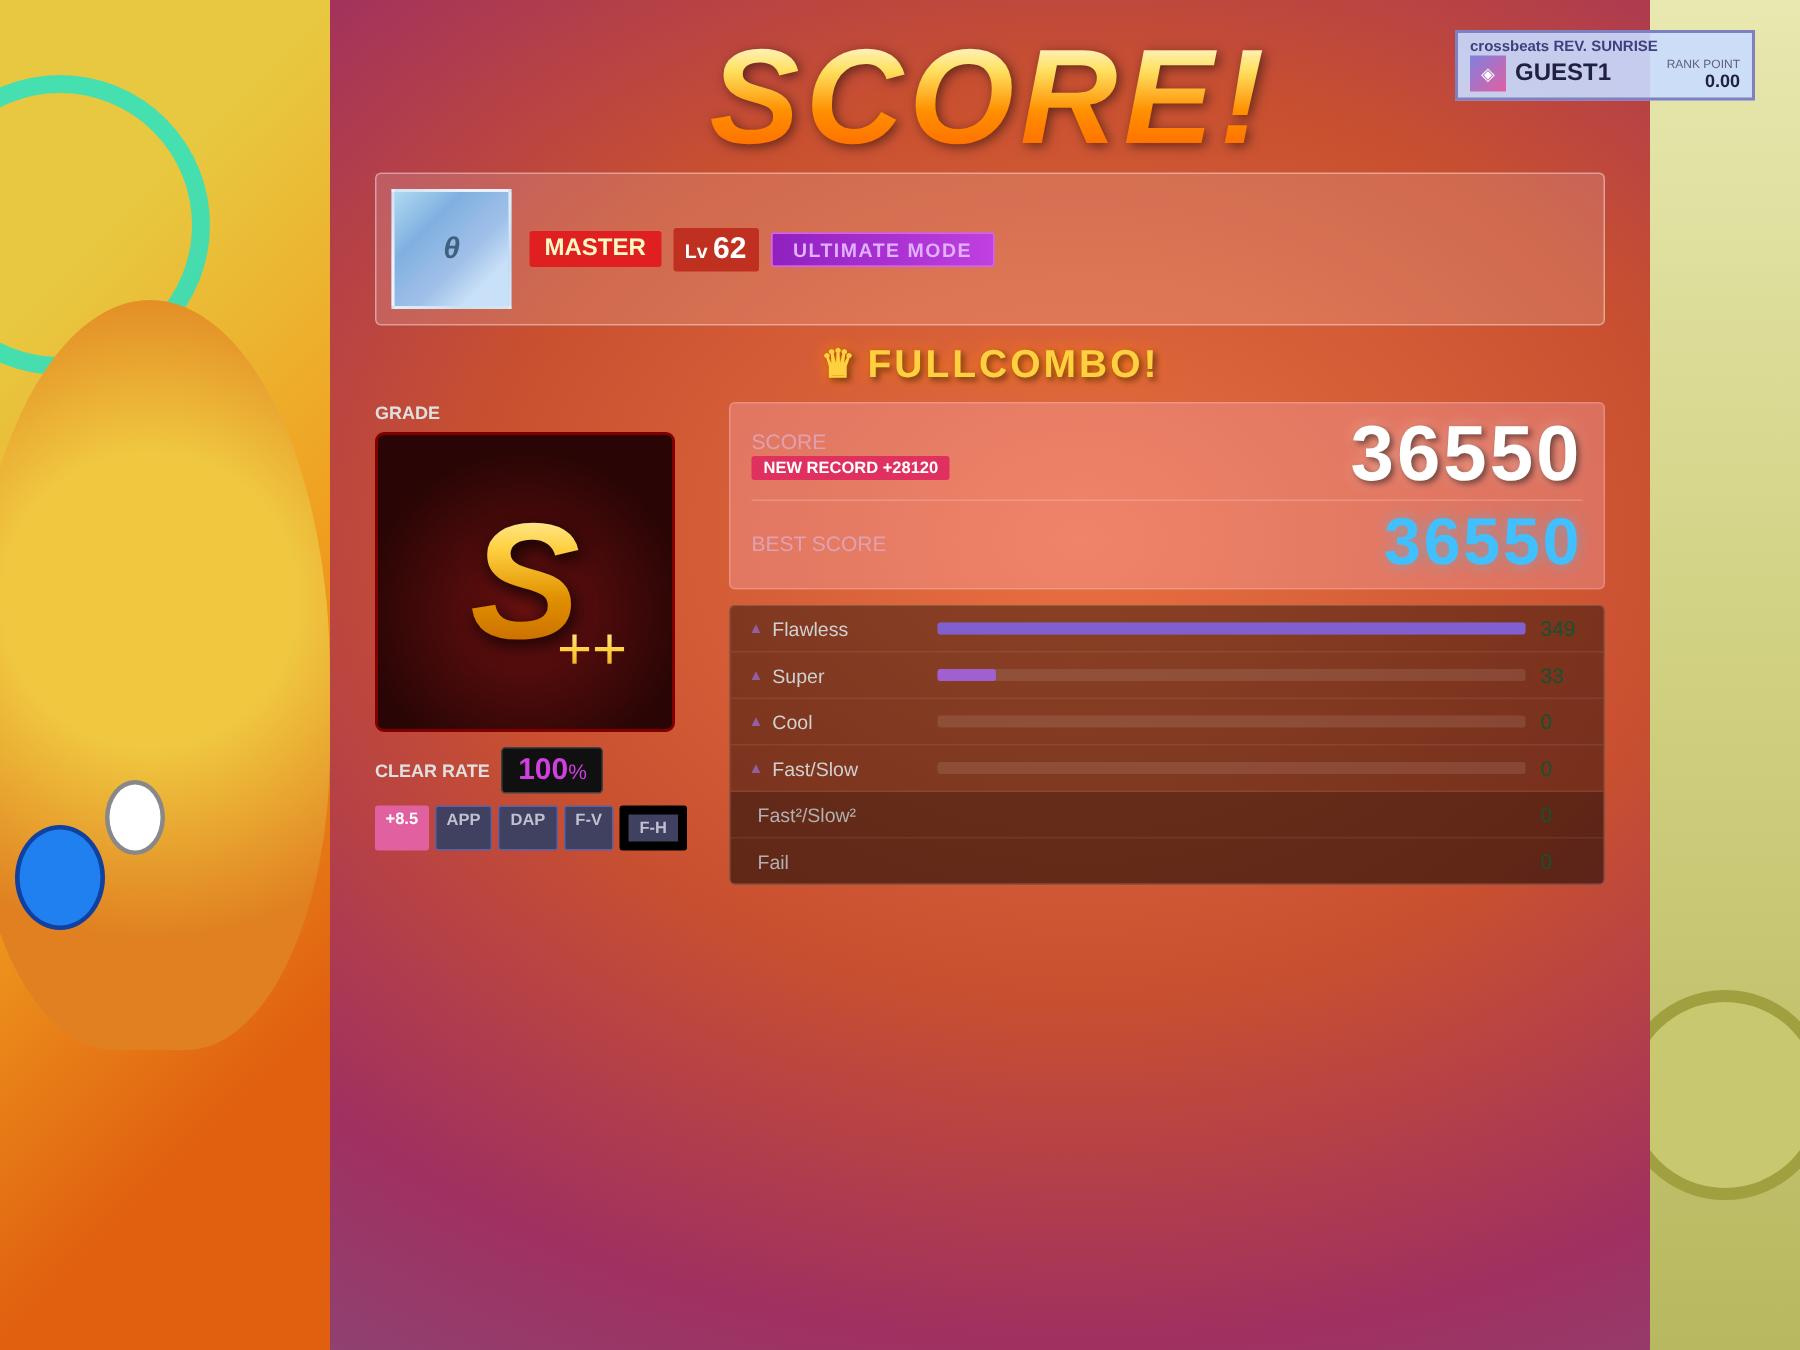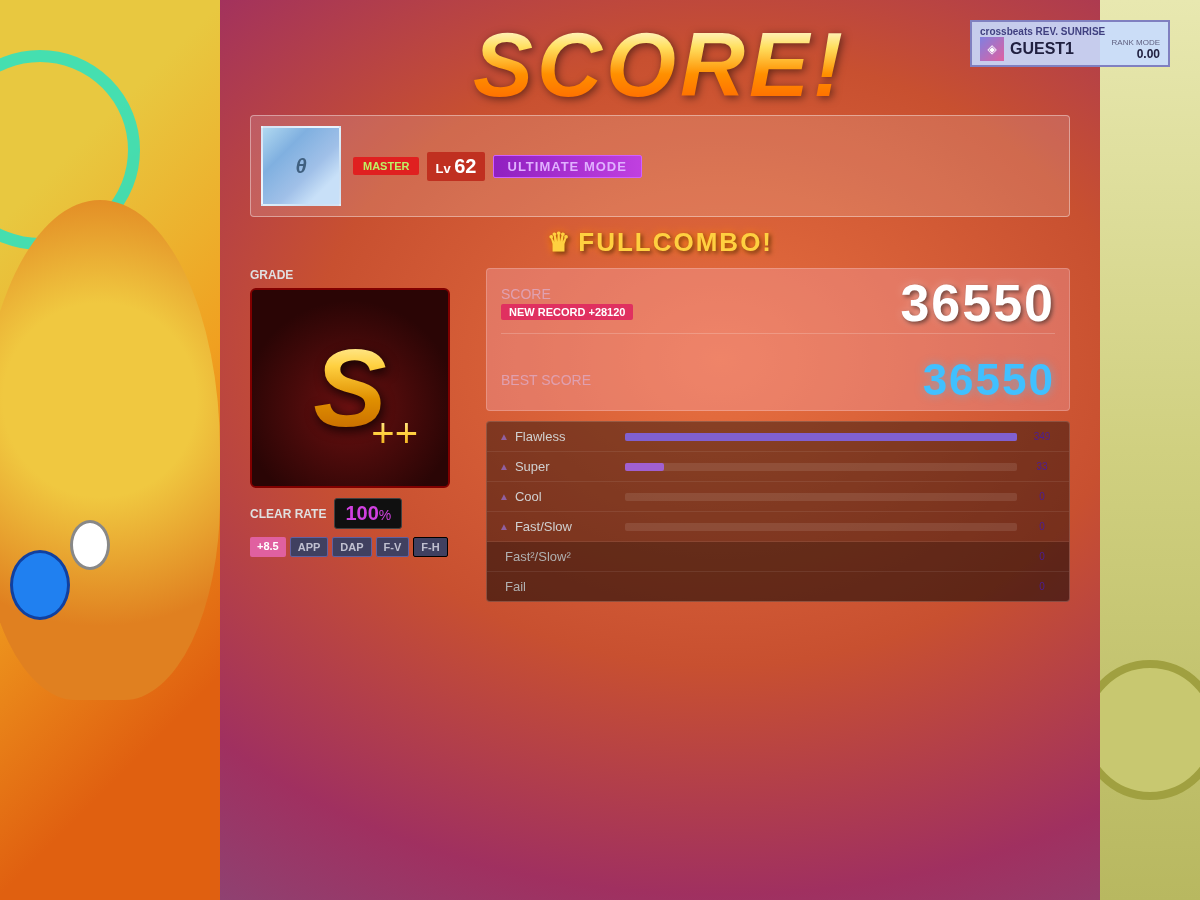--- a/index.html
+++ b/index.html
@@ -225,22 +225,22 @@
       color: rgba(255,255,255,0.9);
       margin-bottom: 6px;
     }
     .song-meta-row {
       display: flex;
       align-items: center;
       gap: 8px;
     }
     .diff-badge {
       background: #e02020;
-      color: #bef264;
-      font-size: 11px;
+      color: #fef9c3;
+      font-size: 16px;
       font-weight: bold;
       padding: 3px 10px;
       border-radius: 2px;
     }
     .level-badge {
       background: #c03020;
       color: white;
       font-size: 13px;
       font-weight: bold;
       padding: 3px 8px;
@@ -383,21 +383,21 @@
     .tag-badge {
       padding: 3px 7px;
       font-size: 11px;
       font-weight: bold;
       border-radius: 2px;
     }
     .tag-plus { background: #e060a0; color: white; }
     .tag-app { background: #404060; color: #c0c0d0; border: 1px solid #6060a0; }
     .tag-dap { background: #404060; color: #c0c0d0; border: 1px solid #6060a0; }
     .tag-fv { background: #404060; color: #c0c0d0; border: 1px solid #6060a0; }
-    .tag-fh { background: #404060; color: #c0c0d0; border: 1px solid #000000; }
+    .tag-fh { background: #404060; color: #c0c0d0; border: 6px solid #000000; }
 
     
     .scores-panel {
       flex: 1;
     }
 
     
     .score-section {
       background: rgba(255, 180, 200, 0.3);
       border: 1px solid rgba(255,255,255,0.2);
@@ -430,21 +430,21 @@
       font-weight: bold;
       padding: 2px 8px;
       border-radius: 2px;
       margin-top: 2px;
       display: inline-block;
     }
     .best-score-row {
       display: flex;
       align-items: center;
       border-top: 1px solid rgba(255,255,255,0.2);
-      padding-top: 24px;
+      padding-top: 6px;
     }
     .best-score-label {
       font-size: 14px;
       color: #e0a0b0;
       width: 120px;
     }
     .best-score-value {
       font-size: 44px;
       font-weight: 900;
       color: #40c0ff;
@@ -487,24 +487,24 @@
       border-radius: 2px;
       margin: 0 10px;
     }
     .stat-bar {
       height: 100%;
       border-radius: 2px;
     }
     .bar-flawless { background: #8060d0; width: 100%; }
     .bar-super { background: #a060d0; width: 10%; }
     .stat-value {
-      font-size: 10px;
-      color: #4c1d95;
+      font-size: 14px;
+      color: #14532d;
       width: 30px;
-      text-align: center;
+      text-align: left;
     }
 
     .stat-row-dark {
       background: rgba(0,0,0,0.2);
     }
     .stat-label-dark {
       color: #b0b0b0;
     }
 
     
@@ -531,21 +531,21 @@
 <div class="right-deco">
   <div class="gear-shape"></div>
 </div>
 
 <div class="player-info-box">
   <div class="player-game-name">crossbeats REV. SUNRISE</div>
   <div class="player-name-row">
     <div class="player-avatar-icon">◈</div>
     <div class="player-name">GUEST1</div>
     <div class="rank-point-box">
-      <div class="rank-point-label">RANK MODE</div>
+      <div class="rank-point-label">RANK POINT</div>
       <div class="rank-point-value">0.00</div>
     </div>
   </div>
 </div>
 
 <div class="main-panel">
 
   <div class="clear-title">SCORE!</div>
 
   <div class="song-panel">

